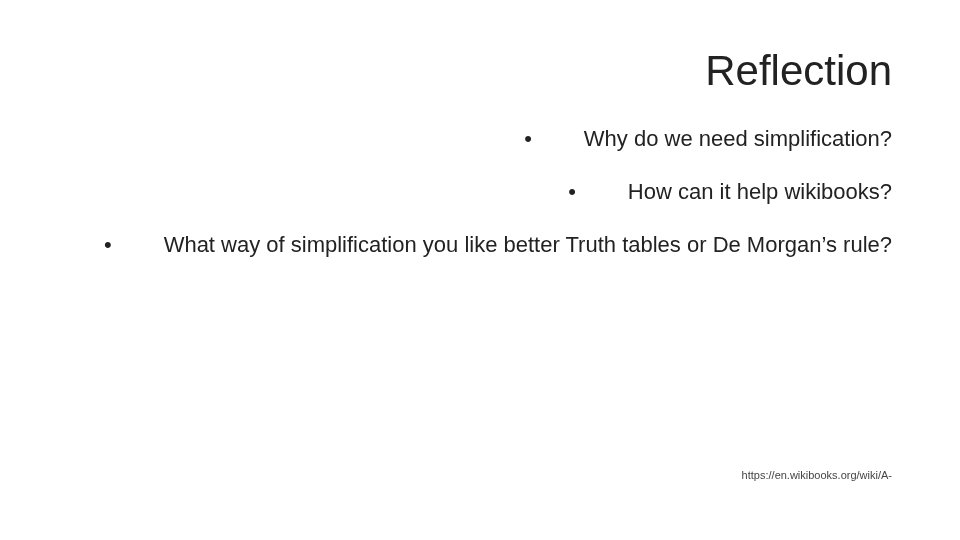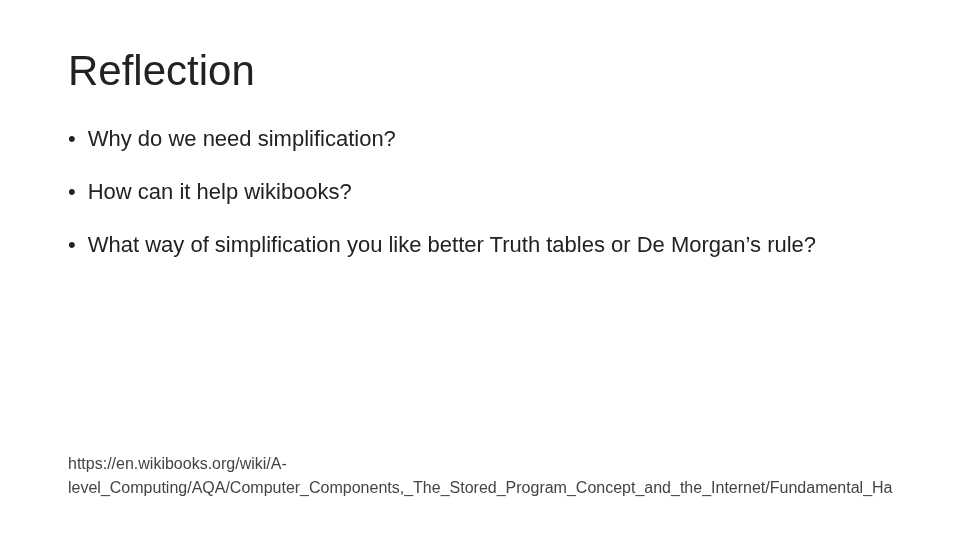--- a/index.html
+++ b/index.html
@@ -1,18 +1,19 @@
 <!DOCTYPE html>
 <html><head>
   <meta charset="utf-8">
   <style>
     * {
       margin: 0;
       padding: 0;
       box-sizing: border-box;
+      align-items: flex-end;
     }
 
     body {
       width: 960px;
       height: 540px;
       background: #ffffff;
       font-family: 'Segoe UI', Arial, sans-serif;
       overflow: hidden;
     }
 
@@ -53,25 +54,26 @@
 
     .bullet-dot {
       margin-right: 12px;
       font-size: 22px;
       line-height: 1.4;
       flex-shrink: 0;
     }
 
     .bullet-text {
       flex: 1;
+      margin-left: 40px;
     }
 
     .reference-block {
       margin-top: auto;
-      font-size: 16px;
+      font-size: 11px;
       color: #444444;
       line-height: 1.5;
     }
   </style>
 </head>
 <body>
 
 <div class="slide">
   <h1 class="slide-title">Reflection</h1>
 
@@ -85,15 +87,15 @@
       <span class="bullet-text">How can it help wikibooks?</span>
     </li>
     <li class="bullet-item">
       <span class="bullet-dot">•</span>
       <span class="bullet-text">What way of simplification you like better Truth tables or De Morgan’s rule?</span>
     </li>
   </ul>
 
   <div class="reference-block">
     <span>https://en.wikibooks.org/wiki/A-</span><br>
-    <span>level_Computing/AQA/Computer_Components,_The_Stored_Program_Concept_and_the_Internet/Fundamental_Ha</span><br>
+    <br>
   </div>
 </div>
 
 </body></html>

